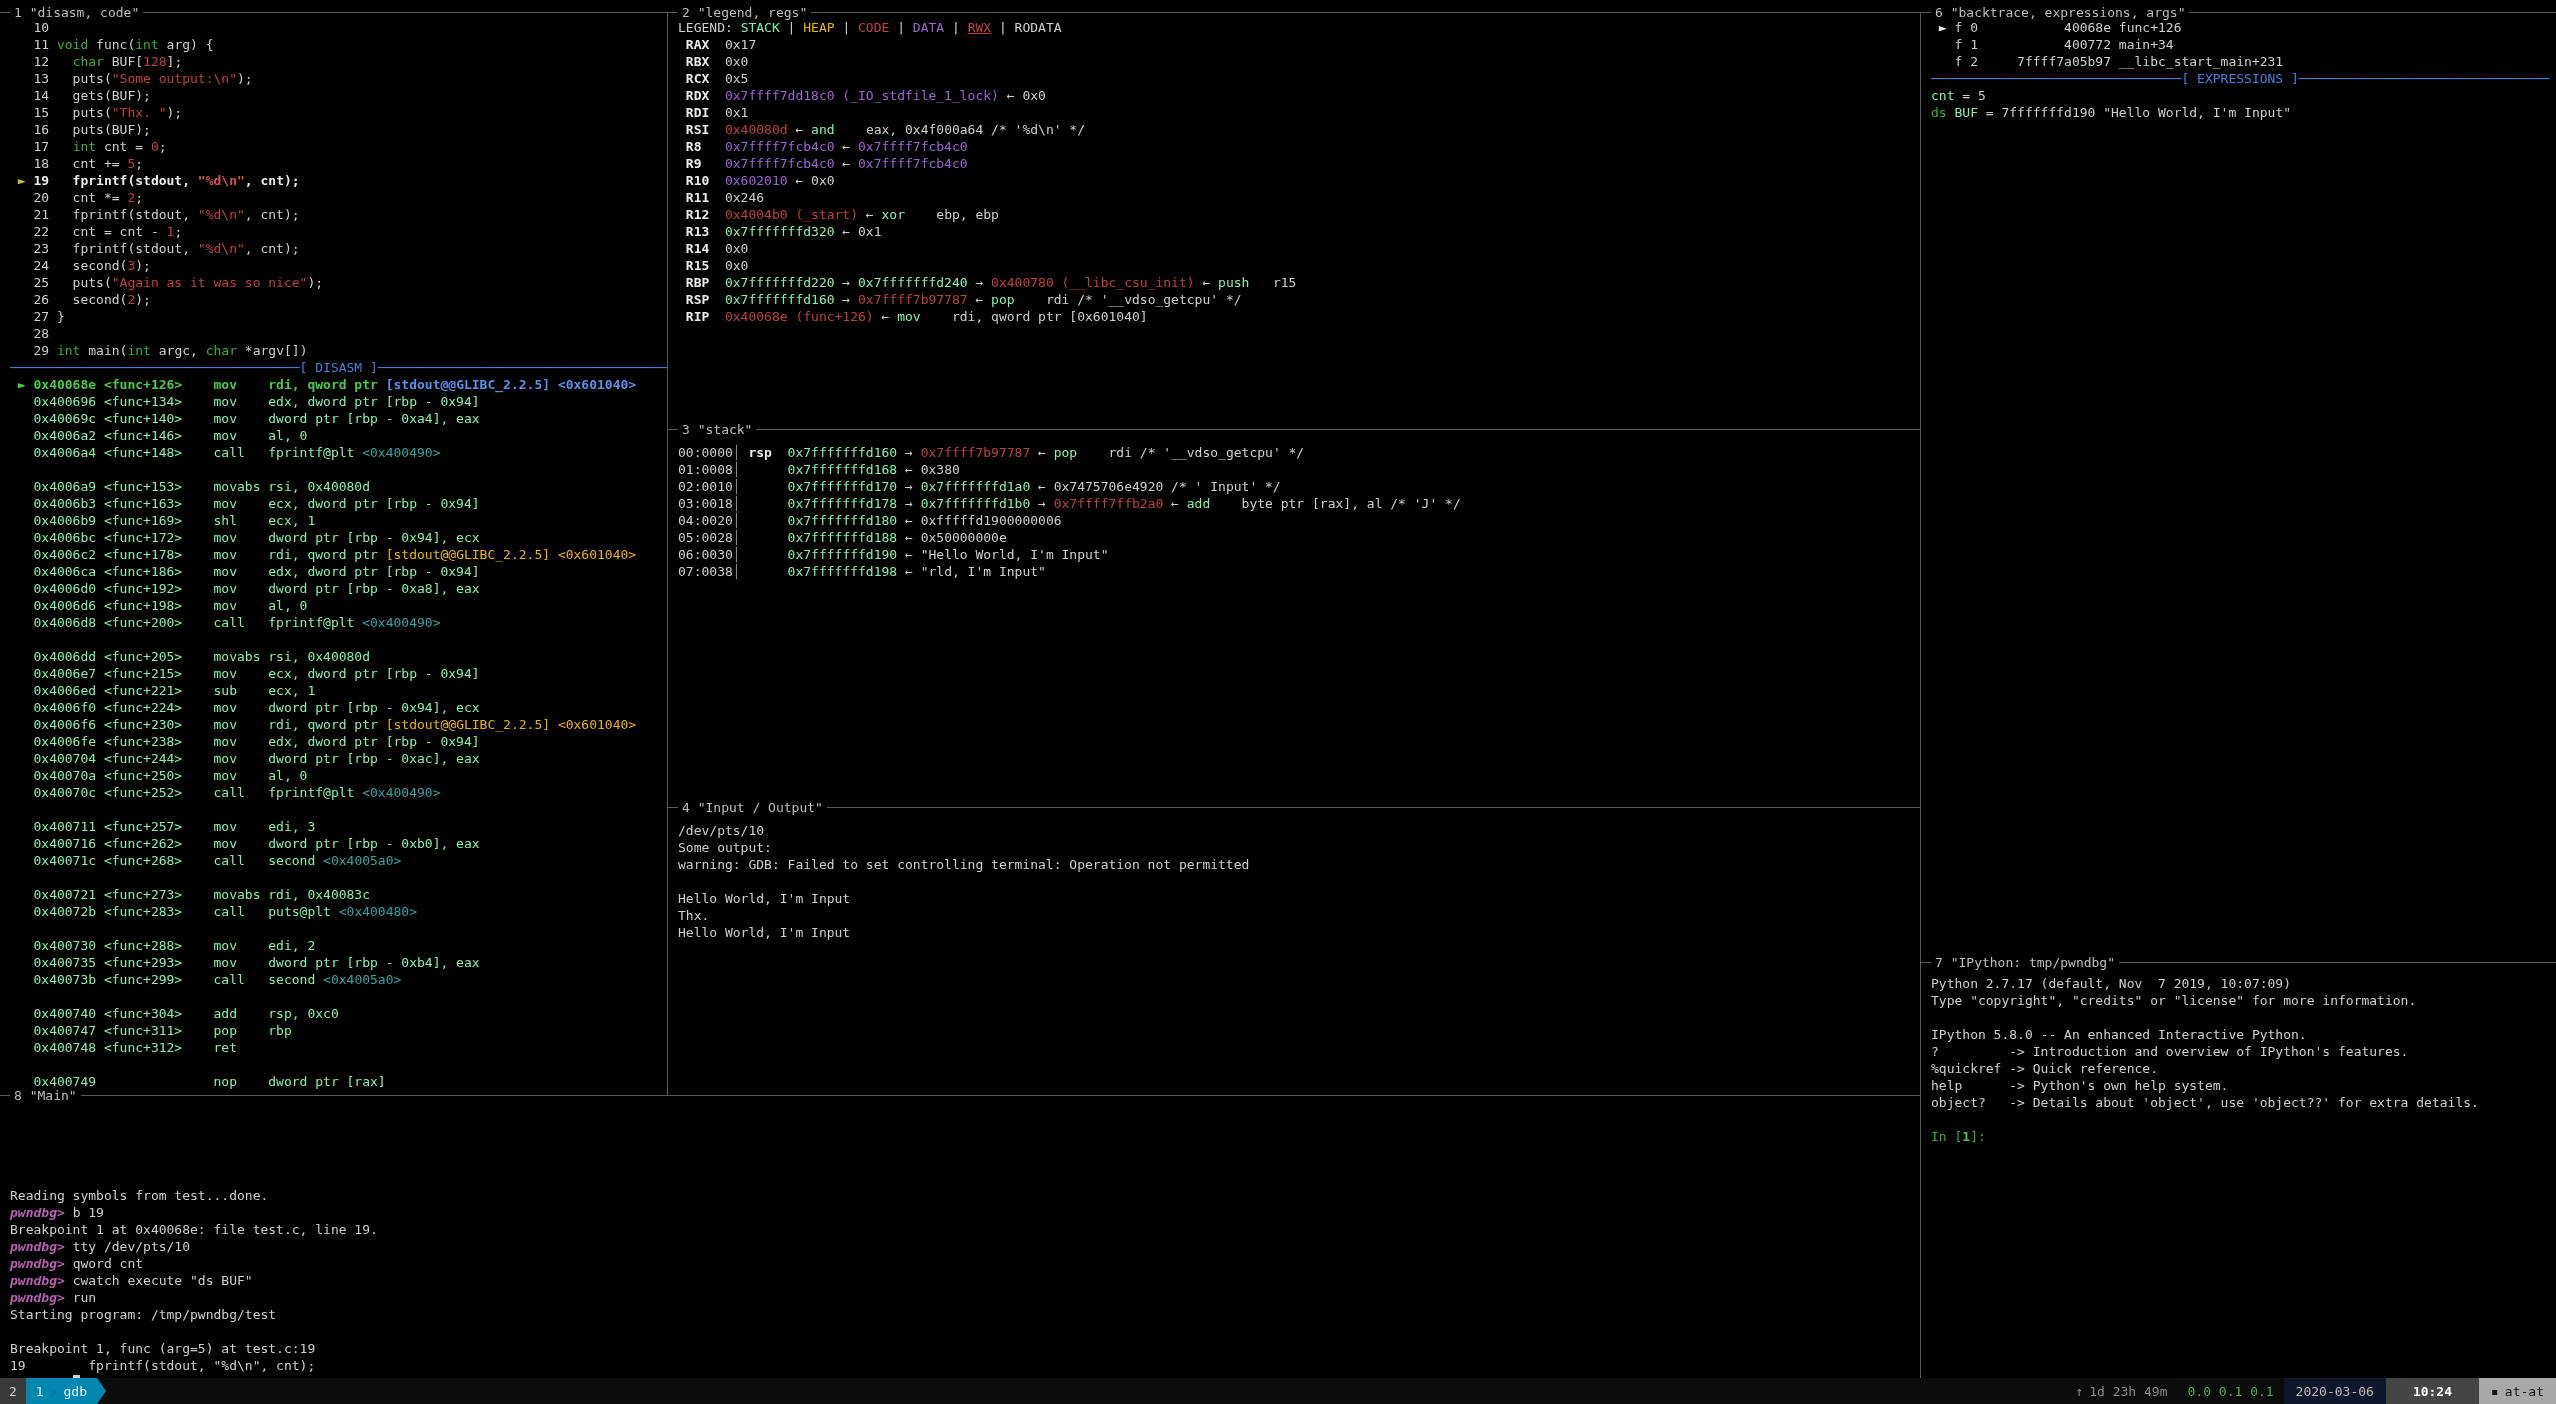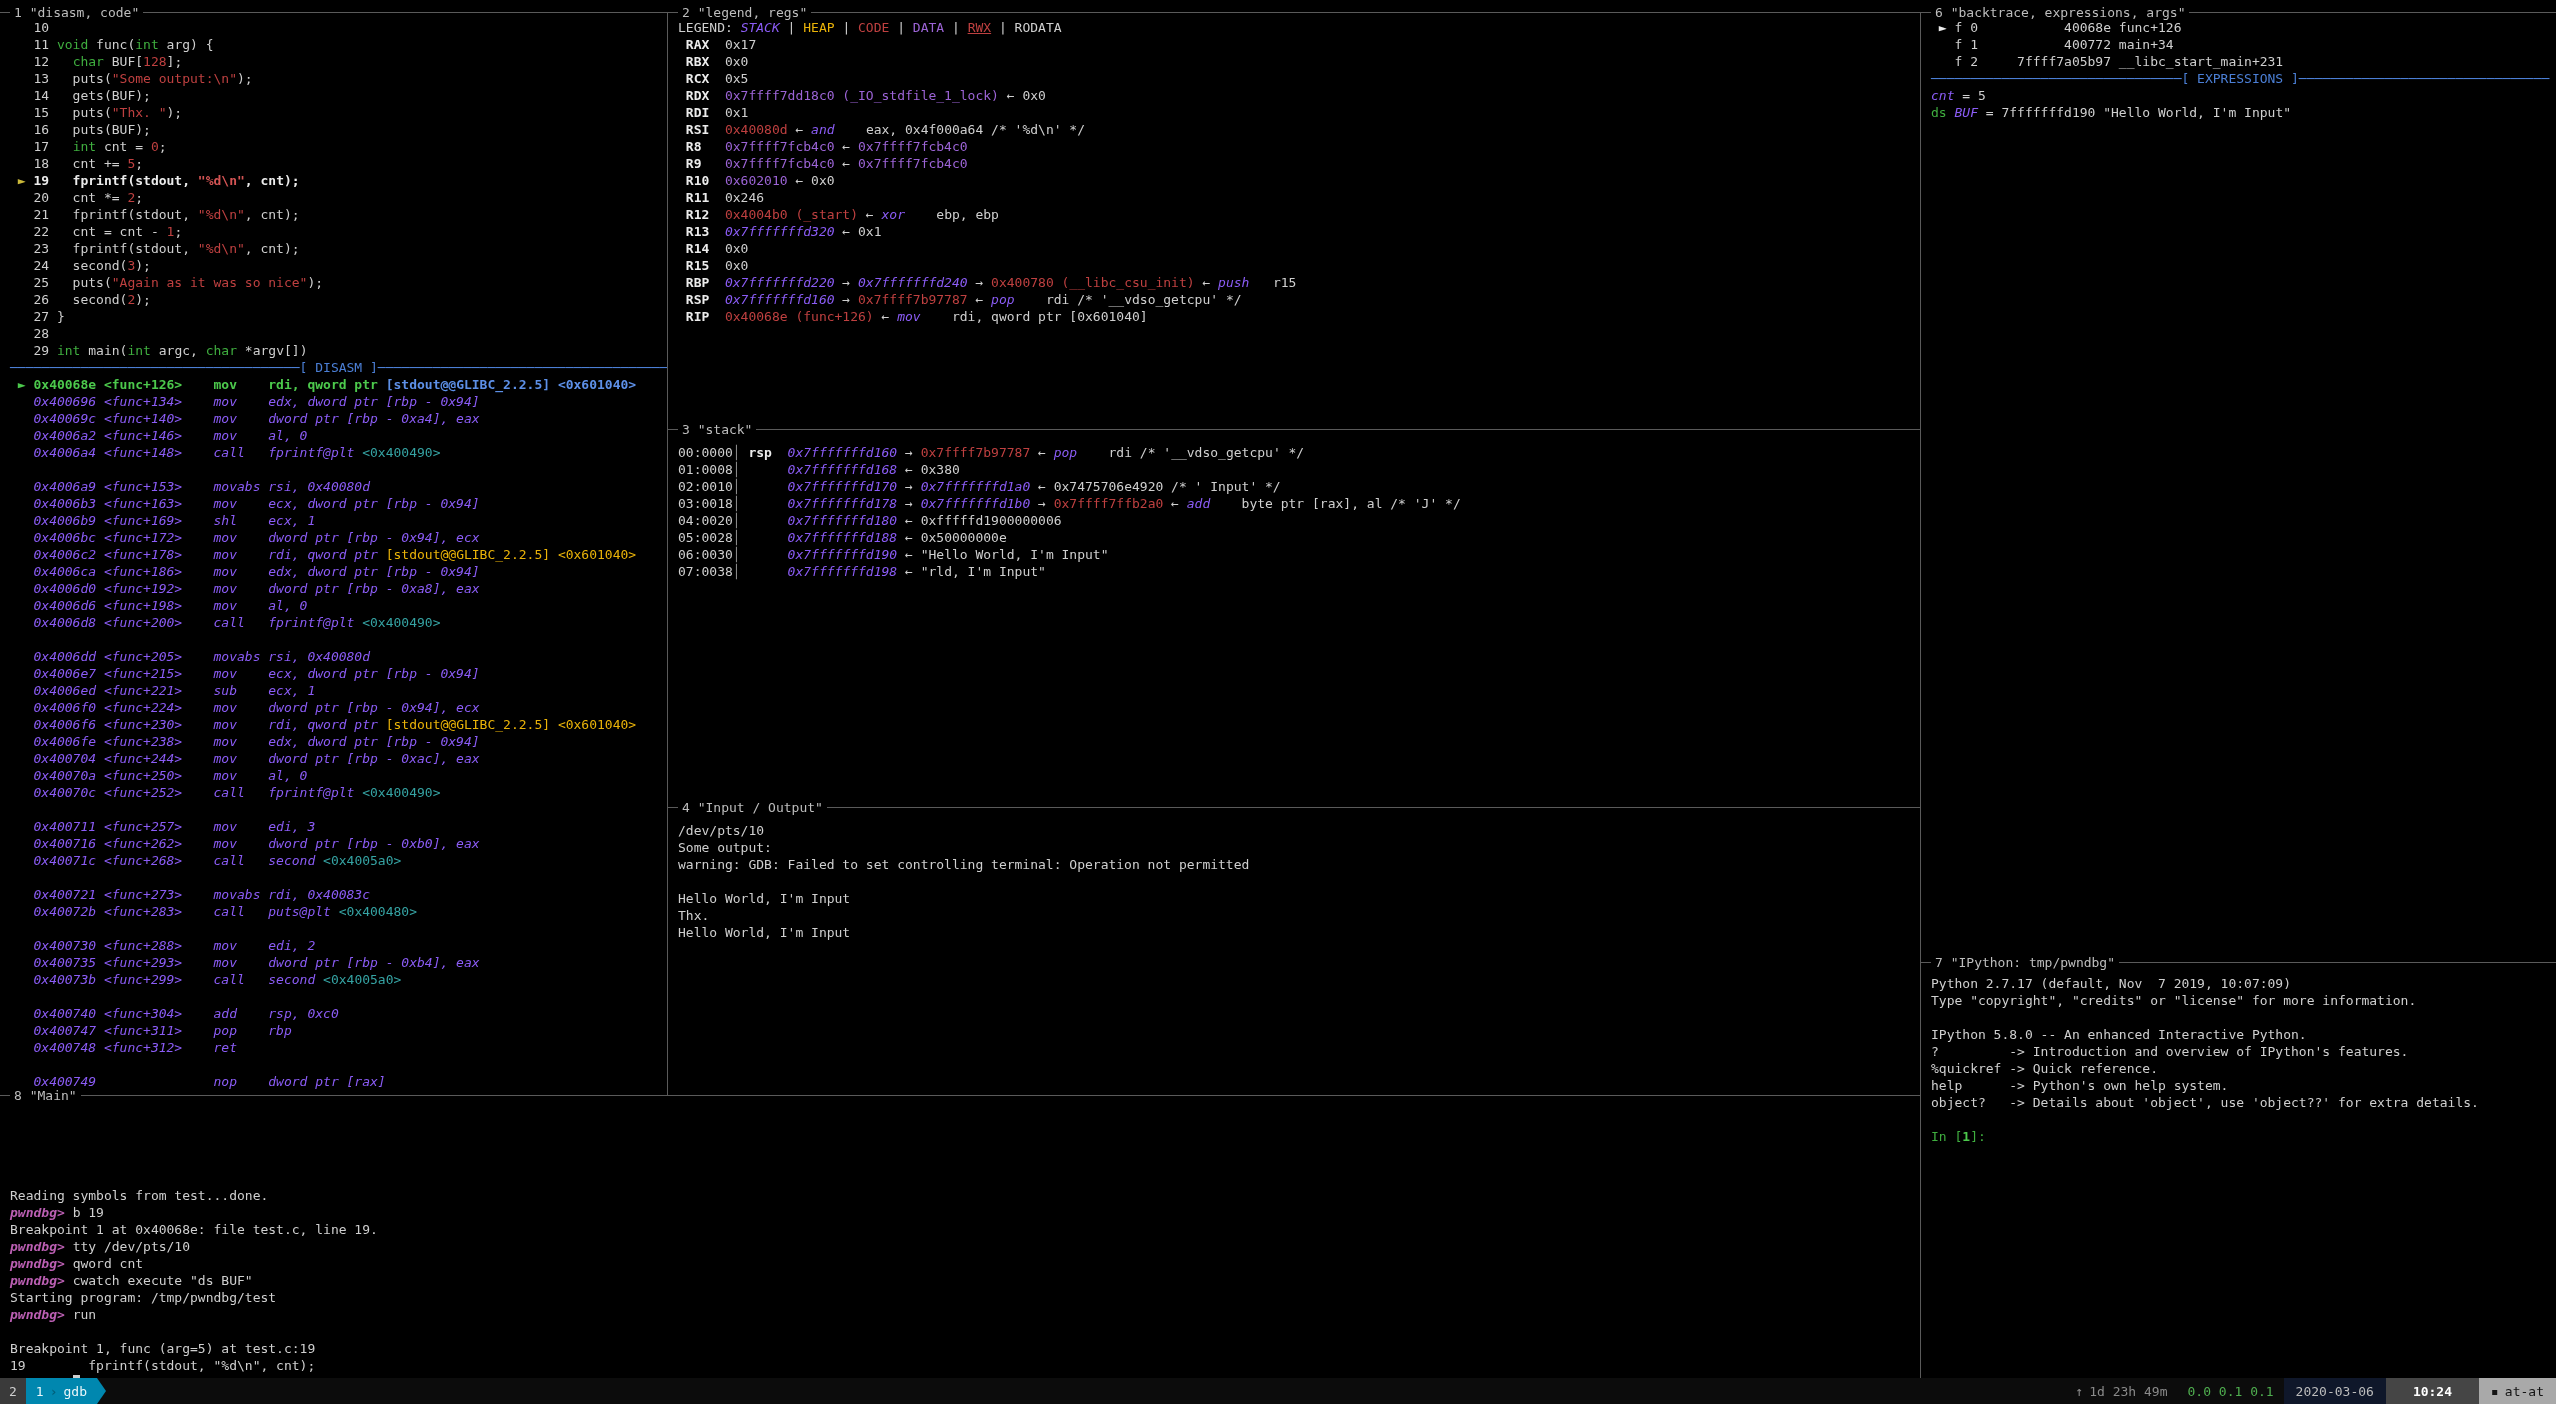--- a/index.html
+++ b/index.html
@@ -13,21 +13,21 @@
                 color:#bdbdbd; font-size:13px; line-height:17px; white-space:pre; z-index:3; }
   .content { position:absolute; left:0; right:0; top:0; bottom:0; padding:6px 10px;
              overflow:hidden; }
   .tl { white-space:pre; font-size:13px; line-height:17px; height:17px; }
   
   .w   { color:#cfcfcf; }
   .wb  { color:#ececec; font-weight:bold; }
   .dim { color:#8f8f8f; }
   .g   { color:#3fae3f; }
   .gb  { color:#4cc94c; font-weight:bold; }
-  .y   { color:#8b5cf6;font-style:italic; }
+  .y   { color:#86efac; }
   .yb  { color:#cbb93a; font-weight:bold; }
   .r   { color:#bf4040; }
   .rb  { color:#d45454; font-weight:bold; }
   .ru  { color:#bf4040; text-decoration:underline; }
   .bl  { color:#eab308; }
   .blb { color:#5d90e8; font-weight:bold; }
   .cy  { color:#35a3a3; }
   .pu  { color:#9c64d6; }
   .mag { color:#bb5fb3; font-weight:bold;font-style:italic; }
   .hdr { color:#4b7fd6; }
@@ -206,22 +206,22 @@
       <div class="tl"> </div>
       <div class="tl"> </div>
       <div class="tl"> </div>
       <div class="tl"> </div>
       <div class="tl"><span class="w">Reading symbols from test...done.</span></div>
       <div class="tl"><span class="mag">pwndbg&gt; </span><span class="w">b 19</span></div>
       <div class="tl"><span class="w">Breakpoint 1 at 0x40068e: file test.c, line 19.</span></div>
       <div class="tl"><span class="mag">pwndbg&gt; </span><span class="w">tty /dev/pts/10</span></div>
       <div class="tl"><span class="mag">pwndbg&gt; </span><span class="w">qword cnt</span></div>
       <div class="tl"><span class="mag">pwndbg&gt; </span><span class="w">cwatch execute "ds BUF"</span></div>
+      <div class="tl"><span class="mag">pwndbg&gt; </span><span class="w">run</span></div>
       <div class="tl"><span class="w">Starting program: /tmp/pwndbg/test</span></div>
-      <div class="tl"><span class="mag">pwndbg&gt; </span><span class="w">run</span></div>
       <div class="tl"> </div>
       <div class="tl"><span class="w">Breakpoint 1, func (arg=5) at test.c:19</span></div>
       <div class="tl"><span class="w">19        fprintf(stdout, "%d\n", cnt);</span></div>
       <div class="tl"><span class="mag">pwndbg&gt; </span><span class="cur"> </span></div>
     </div>
 </div>
 
 <div class="statusbar">
   <div class="sb-left">
     <span class="sb-session">2</span>

